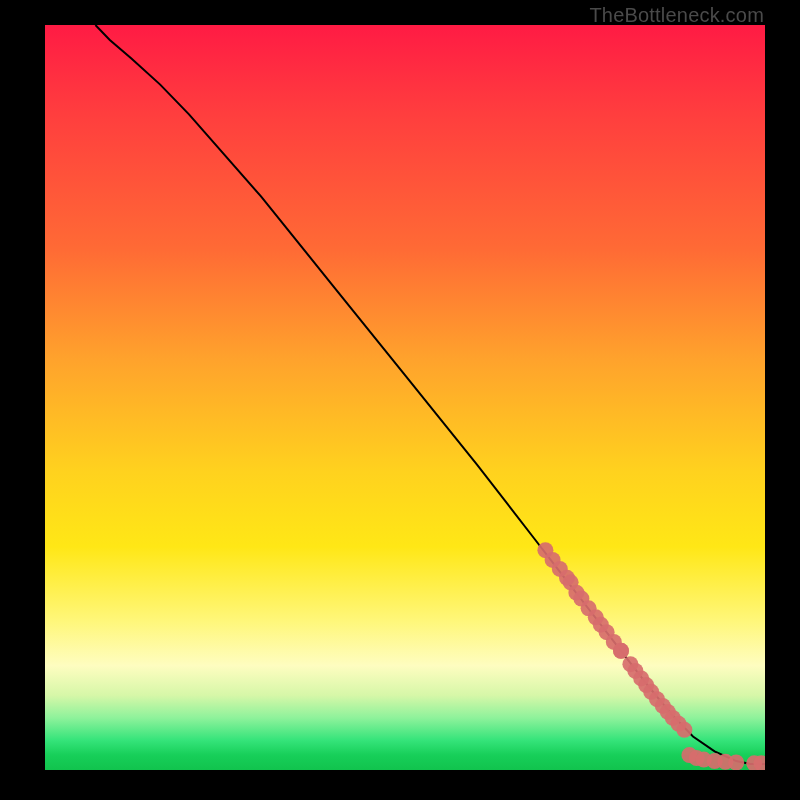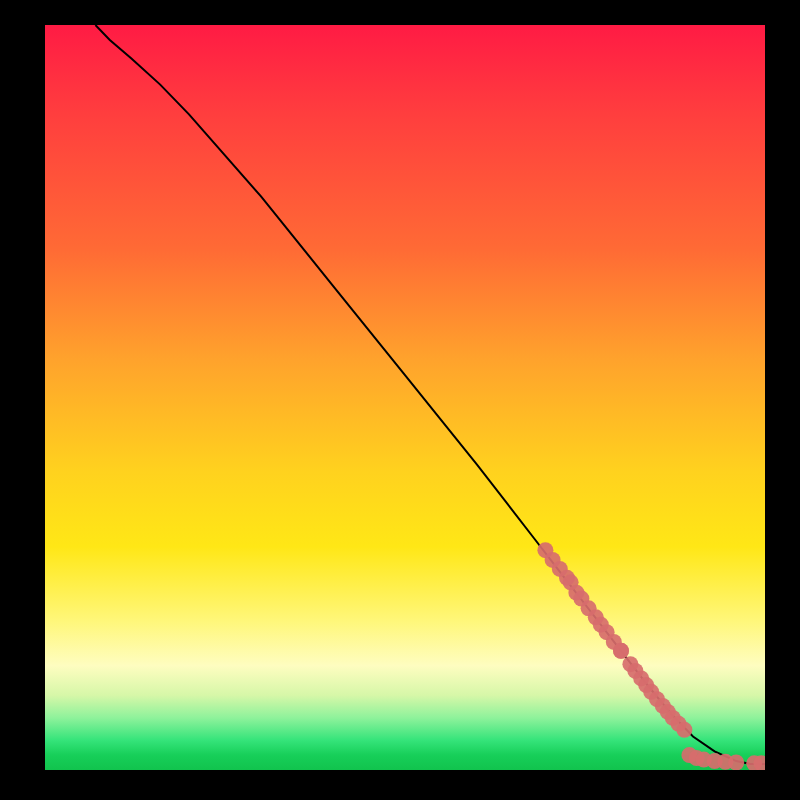--- a/index.html
+++ b/index.html
@@ -67,20 +67,21 @@
   .dot {
     fill: #d76d6d;
     opacity: 0.92;
   }
 </style>
 </head>
 <body>
 
 <div class="frame">
 
+  <div class="attribution">TheBottleneck.com</div>
 
   <div class="plot">
     <svg class="curve" viewBox="0 0 720 745" preserveAspectRatio="none">
       <path id="curve-path" class="curve-path" d="M50.4 0.0 L64.8 14.9 L86.4 33.5 L115.2 59.6 L144.0 89.4 L216.0 171.4 L288.0 260.8 L360.0 350.1 L432.0 439.6 L489.6 514.0 L518.4 551.3 L547.2 588.5 L576.0 625.8 L604.8 663.0 L626.4 689.1 L648.0 711.5 L669.6 726.4 L691.2 736.1 L705.6 739.0 L720.0 739.0"></path>
       <g id="dots">
           <circle cx="500.4" cy="525.2" r="8" class="dot" fill="#d76d6d"></circle>
           <circle cx="507.6" cy="534.9" r="8" class="dot" fill="#d76d6d"></circle>
           <circle cx="514.8" cy="543.9" r="8" class="dot" fill="#d76d6d"></circle>
           <circle cx="522.0" cy="552.8" r="8" class="dot" fill="#d76d6d"></circle>
           <circle cx="525.6" cy="557.3" r="8" class="dot" fill="#d76d6d"></circle>

